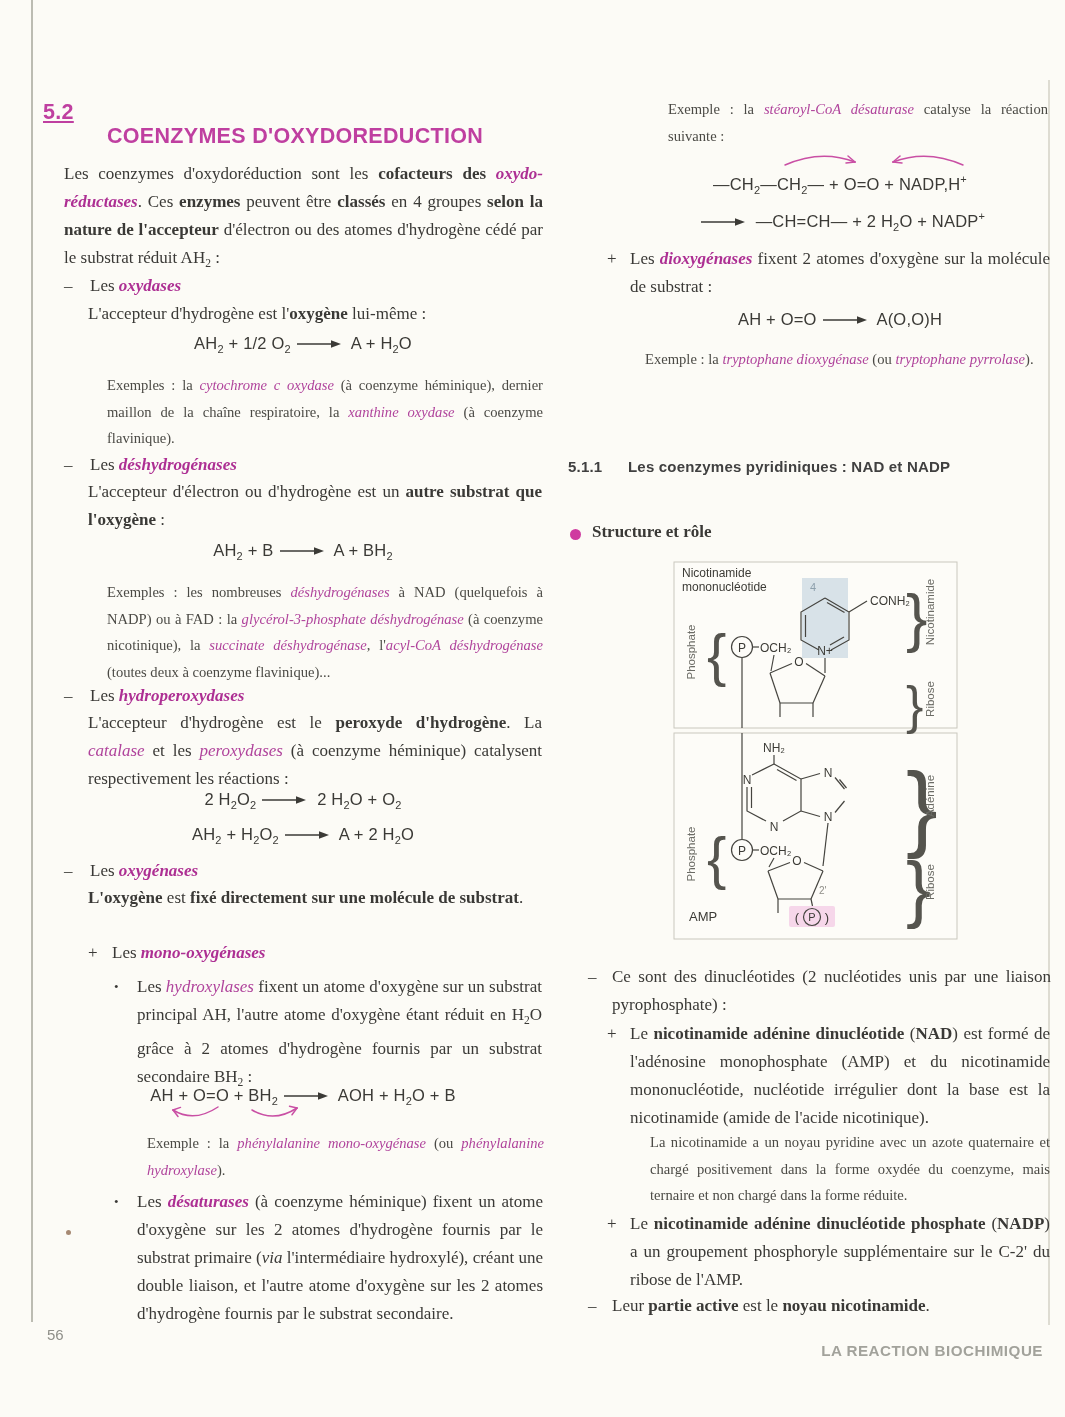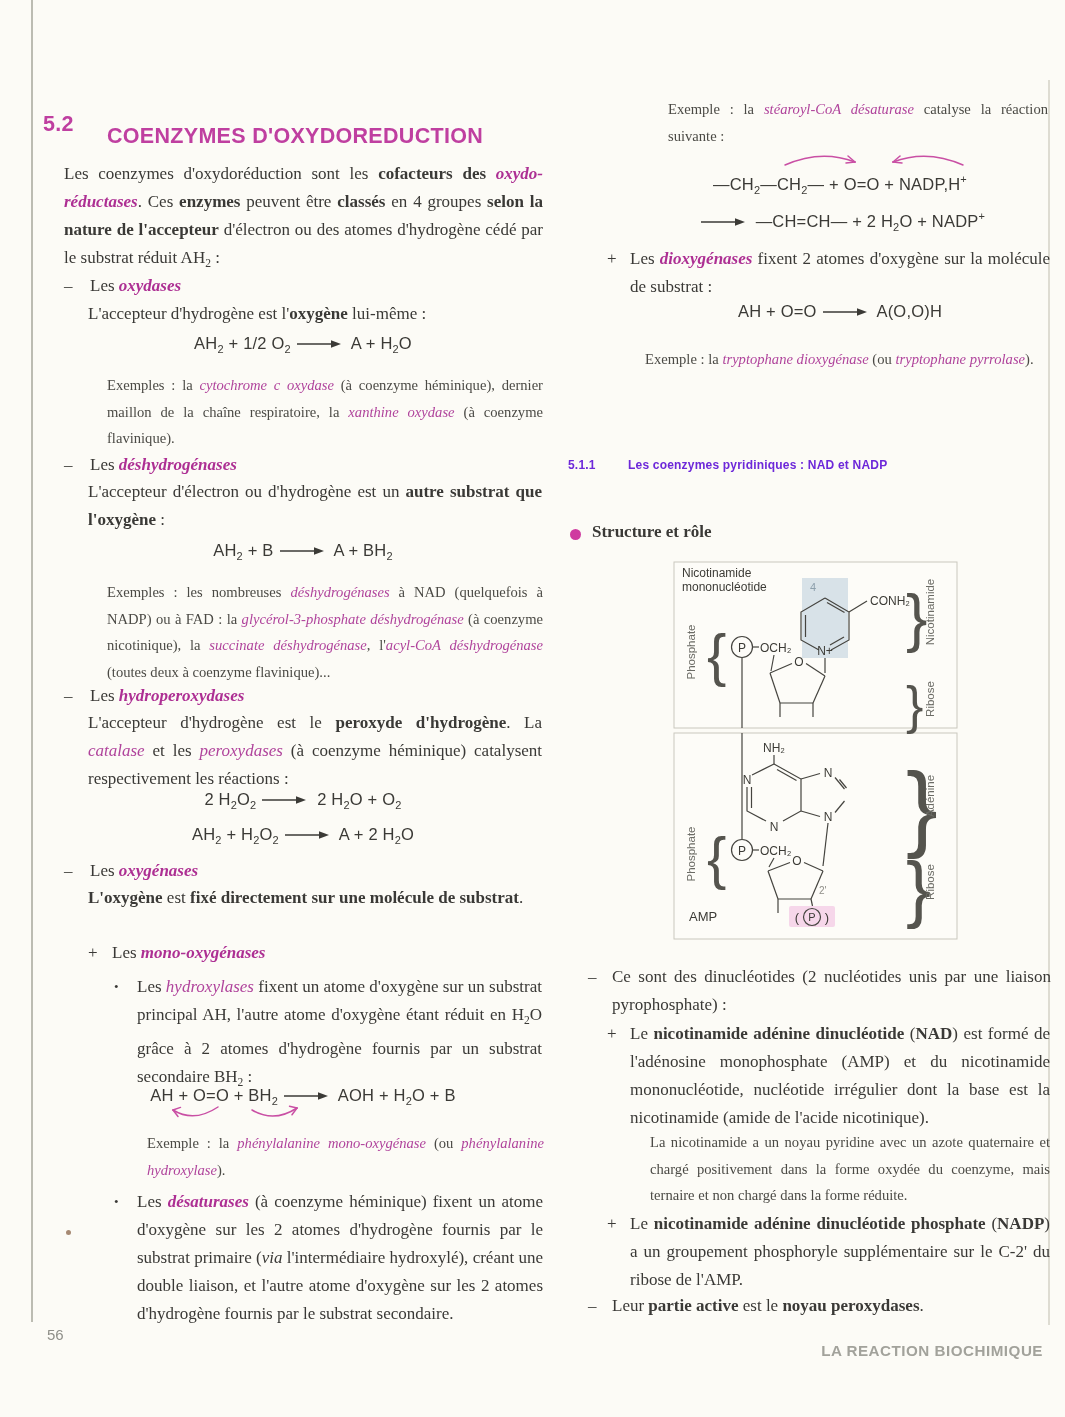--- a/index.html
+++ b/index.html
@@ -15,22 +15,22 @@
   .eq sup{font-size:11px;}
   sub{font-size:.68em;}
   sup{font-size:.68em;}
   .seg-n{}
   .seg-b{font-weight:700;}
   .seg-i{font-style:italic;color:#b0449c;}
   .seg-bi{font-weight:700;font-style:italic;color:#ad2f93;}
   .seg-it{font-style:italic;}
   .h-main{font-family:"Liberation Sans",sans-serif;font-weight:700;font-size:21.5px;
           color:#bf3fa0;letter-spacing:.3px;}
-  .h-sub{font-family:"Liberation Sans",sans-serif;font-weight:700;font-size:12px;
-         color:#6d28d9;letter-spacing:.2px;}
+  .h-sub{font-family:"Liberation Sans",sans-serif;font-weight:700;font-size:15px;
+         color:#404040;letter-spacing:.2px;}
   .marker{position:absolute;font-size:17px;line-height:28px;}
   .bullet-dot{font-size:13px;}
   .pink-dot{position:absolute;width:11px;height:11px;border-radius:50%;background:#cf3ba0;}
   .bold-serif{font-weight:700;font-size:17px;}
   .rule-v{position:absolute;background:#bcbcb2;}
   .edge-v{position:absolute;background:#dedcd2;}
   .footer{font-family:"Liberation Sans",sans-serif;font-size:15px;color:#8f8f89;}
   .footer-r{font-family:"Liberation Sans",sans-serif;font-weight:700;font-size:15.2px;
             color:#a2a29b;letter-spacing:.5px;text-align:right;}
   .arr-svg{vertical-align:-1px;margin:0 5px;}
@@ -39,21 +39,21 @@
 </style>
 </head>
 <body>
 
 <div class="page">
 
   <div class="rule-v" style="left:31px;top:0;width:2px;height:1322px;"></div>
   <div class="edge-v" style="left:1048px;top:80px;width:2px;height:1245px;"></div>
   <div class="smudge" style="left:66px;top:1230px;"></div>
 
-  <span class="abs h-main" style="left:43px;top:112px;">5.2</span>
+  <span class="abs h-main" style="left:43px;top:100px;text-decoration:underline;">5.2</span>
   <span class="abs h-main" style="left:107px;top:100px;margin-top:24px;">COENZYMES D'OXYDOREDUCTION</span>
 
   <div class="abs body j" style="left:64px;top:160px;width:479px;"><span class="seg-n">Les coenzymes d'oxydoréduction sont les </span><span class="seg-b">cofacteurs des </span><span class="seg-bi">oxydo-réductases</span><span class="seg-n">. Ces </span><span class="seg-b">enzymes</span><span class="seg-n"> peuvent être </span><span class="seg-b">classés</span><span class="seg-n"> en 4 groupes </span><span class="seg-b">selon la nature de l'accepteur</span><span class="seg-n"> d'électron ou des atomes d'hydrogène cédé par le substrat réduit AH</span><sub>2</sub><span class="seg-n"> :</span></div>
 
   <span class="marker" style="left:64px;top:272px;">–</span>
   <div class="abs body" style="left:90px;top:272px;"><span class="seg-n">Les </span><span class="seg-bi">oxydases</span></div>
   <div class="abs body" style="left:88px;top:300px;width:454px;"><span class="seg-n">L'accepteur d'hydrogène est l'</span><span class="seg-b">oxygène</span><span class="seg-n"> lui-même :</span></div>
   <div class="abs eq" style="left:64px;top:332px;width:478px;"><span class="seg-n">AH</span><sub>2</sub><span class="seg-n"> + 1/2 O</span><sub>2</sub><svg class="arr-svg" width="46" height="12" viewBox="0 0 46 12">
         <line x1="1" y1="6" x2="35" y2="6" stroke="#3b3a36" stroke-width="1.4"></line>
         <polygon points="35,2.2 45,6 35,9.8" fill="#3b3a36"></polygon>
@@ -125,21 +125,21 @@
   </svg>
 
   <div class="abs eq" style="left:630px;top:168px;width:420px;"><span class="seg-n">—CH</span><sub>2</sub><span class="seg-n">—CH</span><sub>2</sub><span class="seg-n">— + O=O + NADP,H</span><sup>+</sup></div>
   <div class="abs eq" style="left:630px;top:205px;width:420px;"><svg class="arr-svg" width="46" height="12" viewBox="0 0 46 12">
         <line x1="1" y1="6" x2="35" y2="6" stroke="#3b3a36" stroke-width="1.4"></line>
         <polygon points="35,2.2 45,6 35,9.8" fill="#3b3a36"></polygon>
       </svg><span class="seg-n"> —CH=CH— + 2 H</span><sub>2</sub><span class="seg-n">O + NADP</span><sup>+</sup></div>
 
   <span class="marker" style="left:607px;top:245px;">+</span>
   <div class="abs body j" style="left:630px;top:245px;width:420px;"><span class="seg-n">Les </span><span class="seg-bi">dioxygénases</span><span class="seg-n"> fixent 2 atomes d'oxygène sur la molécule de substrat :</span></div>
-  <div class="abs eq" style="left:630px;top:300px;width:420px;"><span class="seg-n">AH + O=O</span><svg class="arr-svg" width="46" height="12" viewBox="0 0 46 12">
+  <div class="abs eq" style="left:630px;top:308px;width:420px;"><span class="seg-n">AH + O=O</span><svg class="arr-svg" width="46" height="12" viewBox="0 0 46 12">
         <line x1="1" y1="6" x2="35" y2="6" stroke="#3b3a36" stroke-width="1.4"></line>
         <polygon points="35,2.2 45,6 35,9.8" fill="#3b3a36"></polygon>
       </svg><span class="seg-n"> A(O,O)H</span></div>
   <div class="abs small j" style="left:645px;top:346px;width:405px;"><span class="seg-n">Exemple : la </span><span class="seg-i">tryptophane dioxygénase</span><span class="seg-n"> (ou </span><span class="seg-i">tryptophane pyrrolase</span><span class="seg-n">).</span></div>
 
   <span class="abs h-sub" style="left:568px;top:458px;">5.1.1</span>
   <span class="abs h-sub" style="left:628px;top:458px;">Les coenzymes pyridiniques : NAD et NADP</span>
 
   <span class="pink-dot" style="left:570px;top:529px;"></span>
   <span class="abs bold-serif" style="left:592px;top:522px;">Structure et rôle</span>
@@ -255,18 +255,18 @@
   <div class="abs body j" style="left:612px;top:963px;width:439px;"><span class="seg-n">Ce sont des dinucléotides (2 nucléotides unis par une liaison pyrophosphate) :</span></div>
 
   <span class="marker" style="left:607px;top:1020px;">+</span>
   <div class="abs body j" style="left:630px;top:1020px;width:420px;"><span class="seg-n">Le </span><span class="seg-b">nicotinamide adénine dinucléotide</span><span class="seg-n"> (</span><span class="seg-b">NAD</span><span class="seg-n">) est formé de l'adénosine monophosphate (AMP) et du nicotinamide mononucléotide, nucléotide irrégulier dont la base est la nicotinamide (amide de l'acide nicotinique).</span></div>
   <div class="abs small j" style="left:650px;top:1129px;width:400px;"><span class="seg-n">La nicotinamide a un noyau pyridine avec un azote quaternaire et chargé positivement dans la forme oxydée du coenzyme, mais ternaire et non chargé dans la forme réduite.</span></div>
 
   <span class="marker" style="left:607px;top:1210px;">+</span>
   <div class="abs body j" style="left:630px;top:1210px;width:420px;"><span class="seg-n">Le </span><span class="seg-b">nicotinamide adénine dinucléotide phosphate</span><span class="seg-n"> (</span><span class="seg-b">NADP</span><span class="seg-n">) a un groupement phosphoryle supplémentaire sur le C-2' du ribose de l'AMP.</span></div>
 
   <span class="marker" style="left:588px;top:1292px;">–</span>
-  <div class="abs body" style="left:612px;top:1292px;width:439px;"><span class="seg-n">Leur </span><span class="seg-b">partie active</span><span class="seg-n"> est le </span><span class="seg-b">noyau peroxydases</span><span class="seg-n">.</span></div>
+  <div class="abs body" style="left:612px;top:1292px;width:439px;"><span class="seg-n">Leur </span><span class="seg-b">partie active</span><span class="seg-n"> est le </span><span class="seg-b">noyau nicotinamide</span><span class="seg-n">.</span></div>
 
   <span class="abs footer" style="left:47px;top:1326px;">56</span>
   <div class="abs footer-r" style="left:600px;top:1326px;width:443px;margin-top:16px;">LA REACTION BIOCHIMIQUE</div>
 
 </div>
 
 </body></html>

